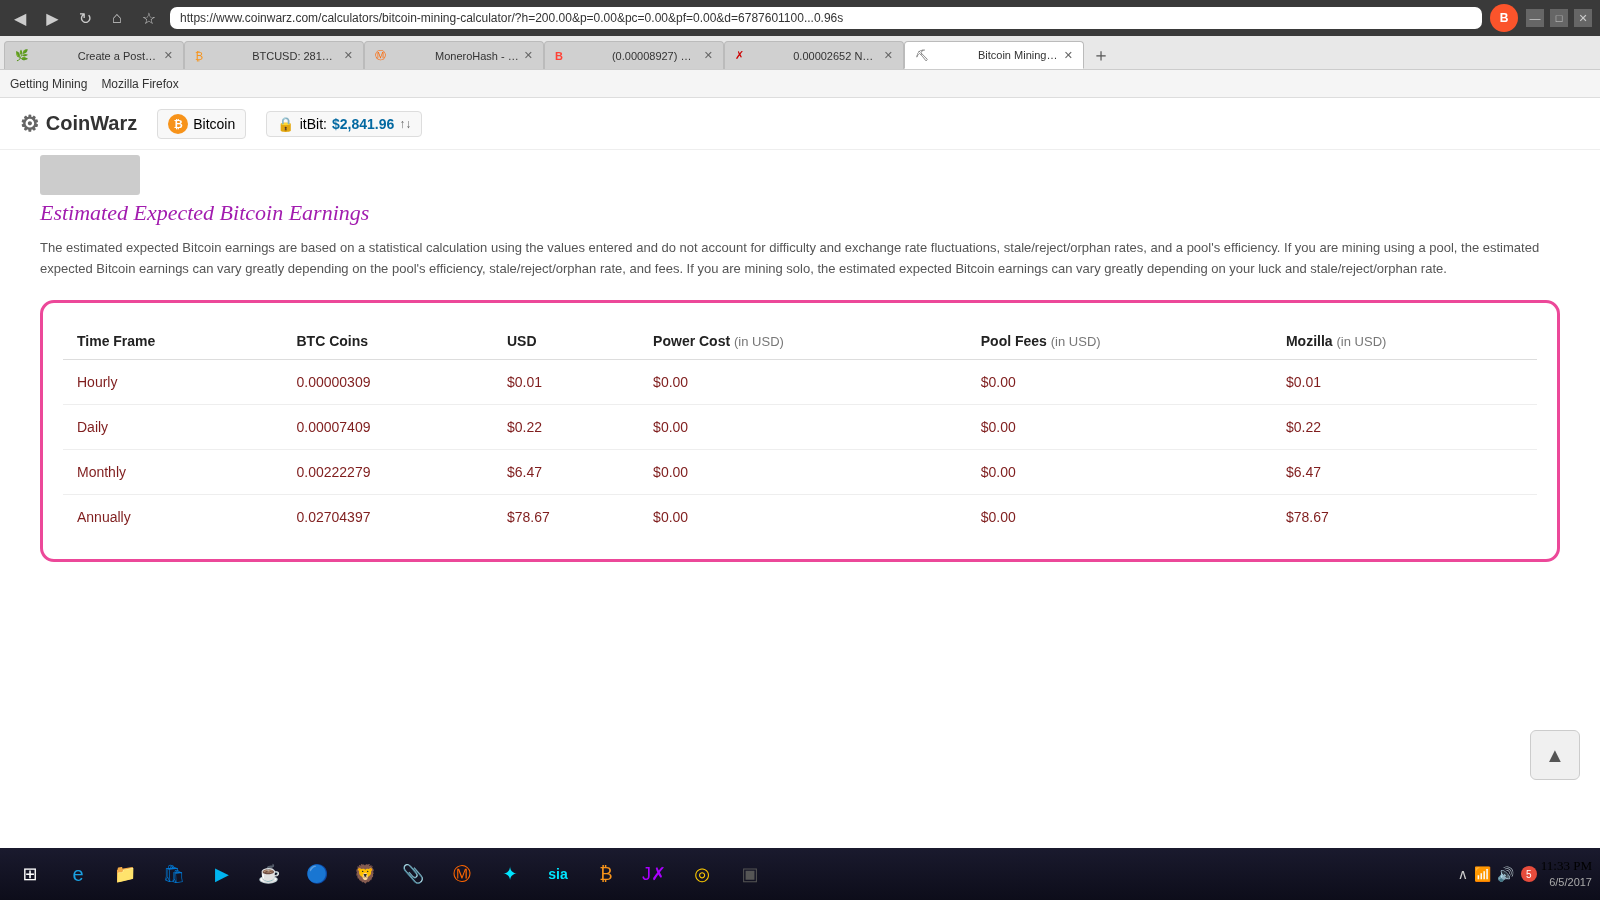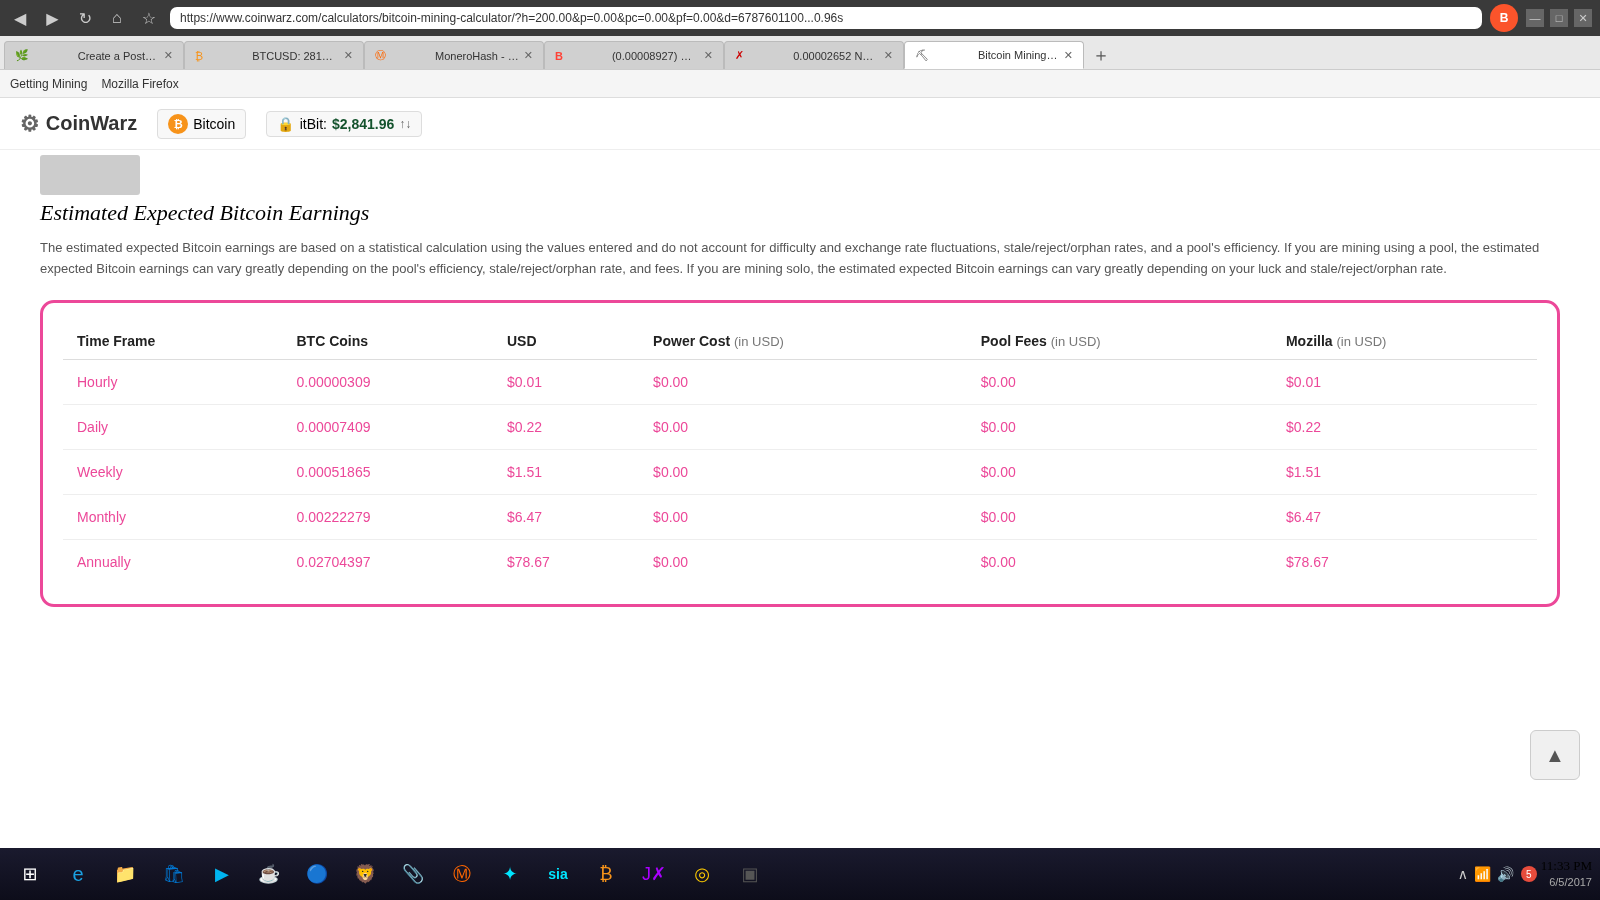--- a/index.html
+++ b/index.html
@@ -195,21 +195,21 @@
       display: flex;
       align-items: center;
       gap: 5px;
       background: #f8f8f8;
       border: 1px solid #ddd;
       border-radius: 4px;
       padding: 4px 10px;
       font-size: 14px;
     }
     .itbit-price {
-      color: #14532d;
+      color: #0369a1;
       font-weight: bold;
     }
     .arrows {
       color: #666;
       font-size: 12px;
     }
 
     
     .page-content {
       flex: 1;
@@ -225,21 +225,21 @@
     }
     .thumbnail-placeholder {
       width: 100px;
       height: 40px;
       background: #ccc;
       border-radius: 3px;
     }
 
     .section-title {
       font-size: 22px;
-      color: #000000;
+      color: #a21caf;
       font-family: Georgia, serif;
       font-style: italic;
       font-weight: normal;
       margin-bottom: 12px;
     }
 
     .description-text {
       font-size: 13px;
       color: #555;
       line-height: 1.6;
@@ -274,21 +274,21 @@
     }
 
     tbody tr {
       border-bottom: 1px solid #eee;
     }
     tbody tr:last-child {
       border-bottom: none;
     }
     tbody tr td {
       padding: 14px 14px;
-      color: #ec4899;
+      color: #7f1d1d;
       font-size: 14px;
     }
 
     
     .scroll-hint {
       position: fixed;
       right: 20px;
       bottom: 120px;
       width: 50px;
       height: 50px;
@@ -483,28 +483,20 @@
   </tr>
           <tr>
     <td>Daily</td>
     <td>0.00007409</td>
     <td>$0.22</td>
     <td>$0.00</td>
     <td>$0.00</td>
     <td>$0.22</td>
   </tr>
           <tr>
-    <td>Weekly</td>
-    <td>0.00051865</td>
-    <td>$1.51</td>
-    <td>$0.00</td>
-    <td>$0.00</td>
-    <td>$1.51</td>
-  </tr>
-          <tr>
     <td>Monthly</td>
     <td>0.00222279</td>
     <td>$6.47</td>
     <td>$0.00</td>
     <td>$0.00</td>
     <td>$6.47</td>
   </tr>
           <tr>
     <td>Annually</td>
     <td>0.02704397</td>

